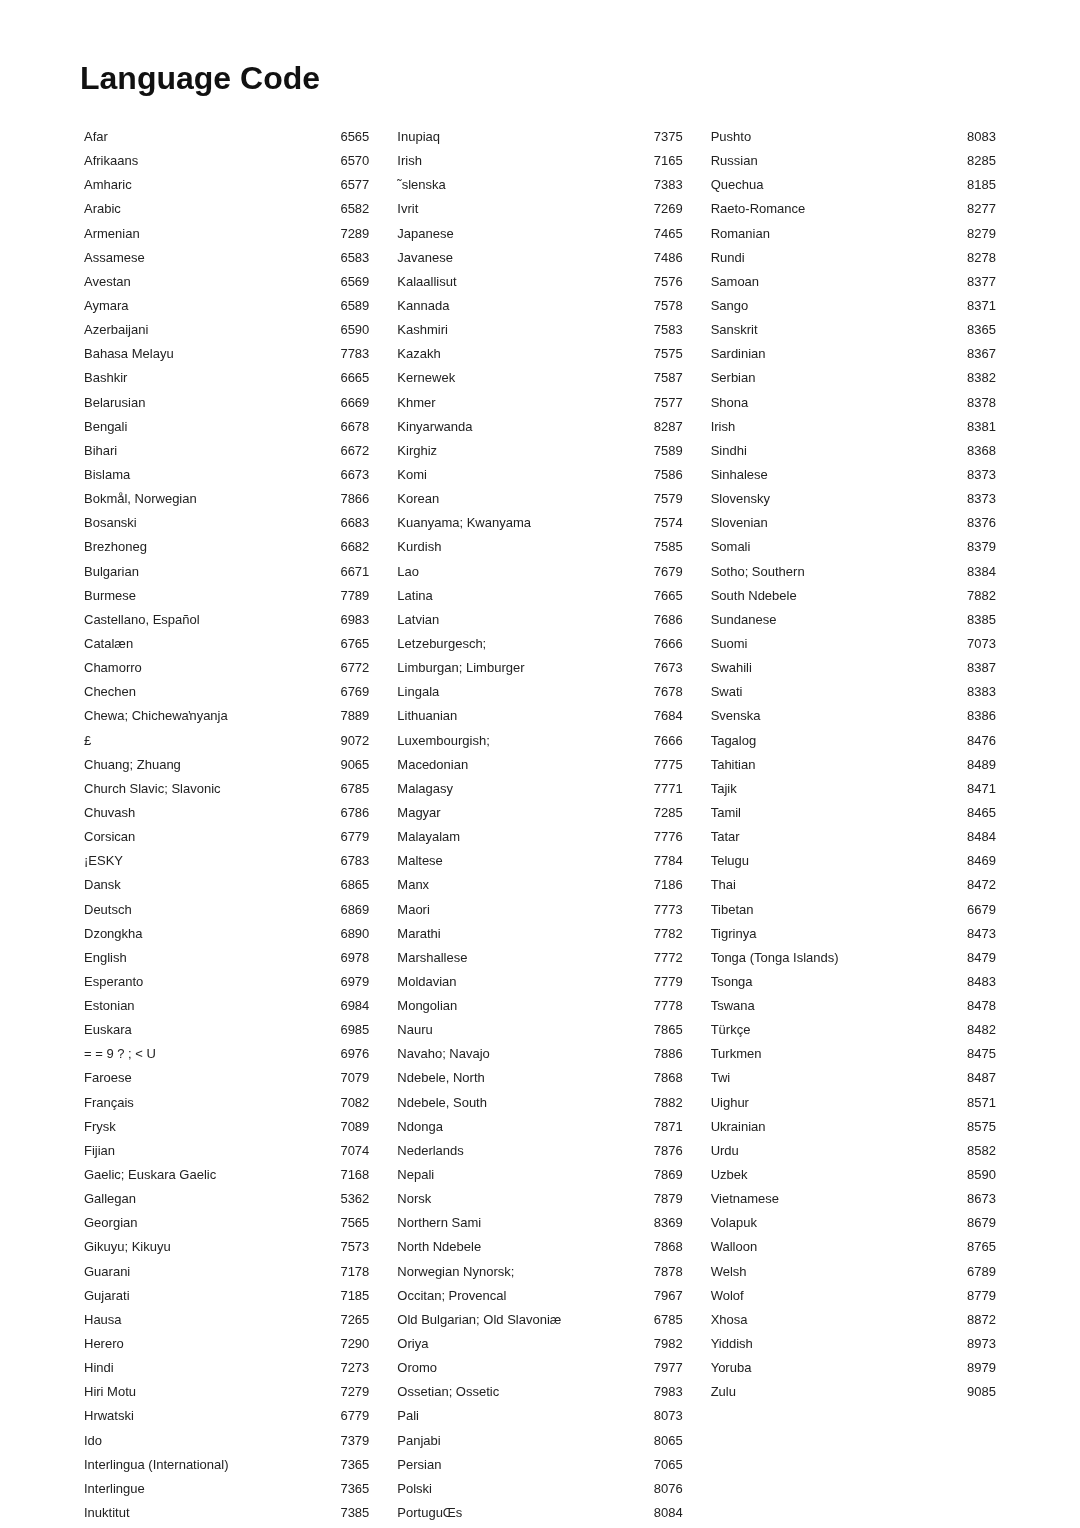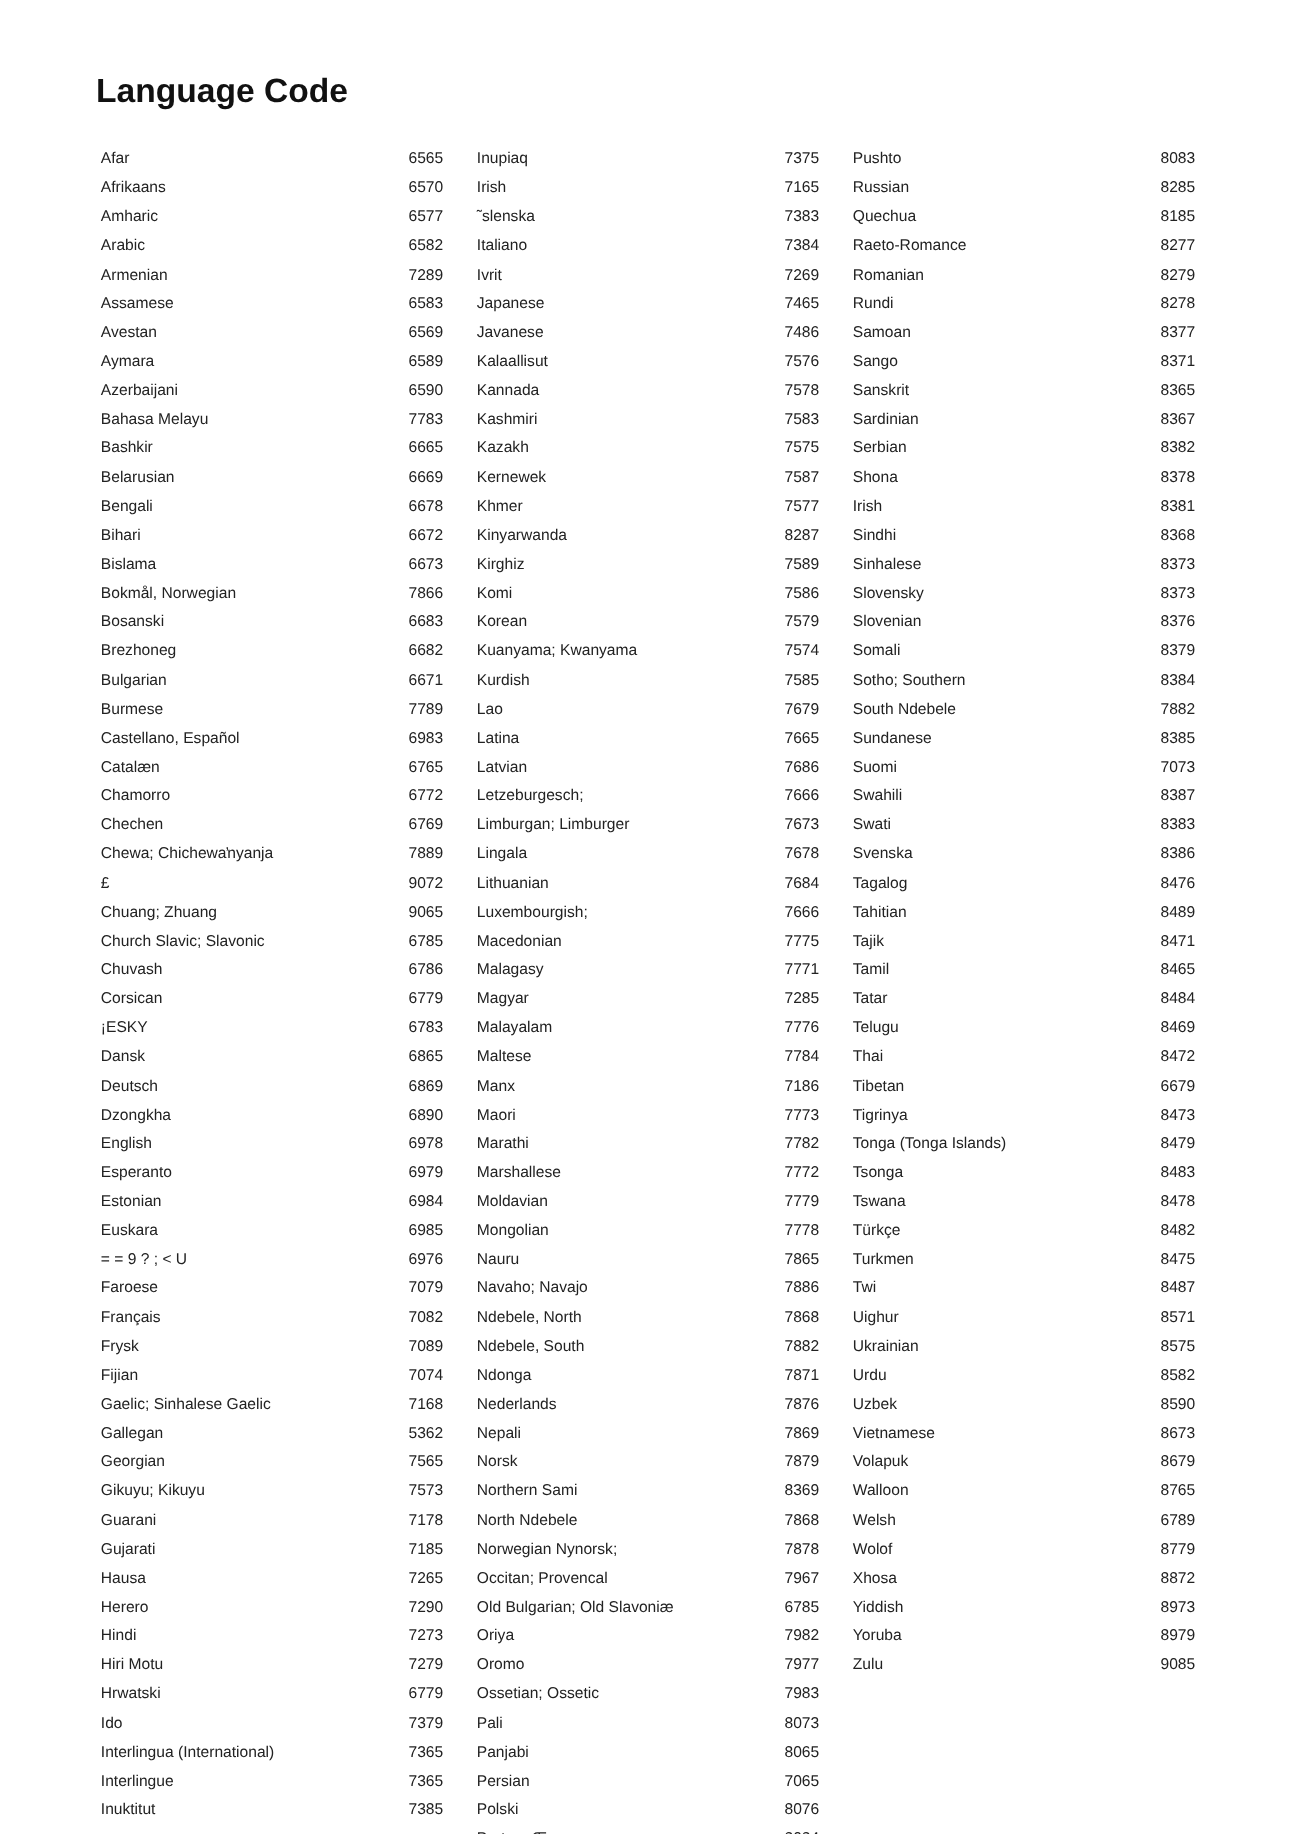--- a/index.html
+++ b/index.html
@@ -10,21 +10,21 @@
       color: #222;
     }
     .page {
       width: 1080px;
       min-height: 1528px;
       background: #fff;
       padding: 60px 60px 60px 80px;
       position: relative;
     }
     h1 {
-      font-size: 28px;
+      font-size: 32px;
       font-weight: bold;
       margin-bottom: 28px;
       color: #111;
     }
     .columns-wrapper {
       display: flex;
       gap: 0;
       align-items: flex-start;
     }
     .column {
@@ -223,21 +223,21 @@
         </div>
         <div class="lang-row">
           <span class="lang-name">Frysk</span>
           <span class="lang-code">7089</span>
         </div>
         <div class="lang-row">
           <span class="lang-name">Fijian</span>
           <span class="lang-code">7074</span>
         </div>
         <div class="lang-row">
-          <span class="lang-name">Gaelic; Sinhalese Gaelic</span>
+          <span class="lang-name">Gaelic; Euskara Gaelic</span>
           <span class="lang-code">7168</span>
         </div>
         <div class="lang-row">
           <span class="lang-name">Gallegan</span>
           <span class="lang-code">5362</span>
         </div>
         <div class="lang-row">
           <span class="lang-name">Georgian</span>
           <span class="lang-code">7565</span>
         </div>
@@ -296,24 +296,20 @@
           <span class="lang-name">Inupiaq</span>
           <span class="lang-code">7375</span>
         </div>
         <div class="lang-row">
           <span class="lang-name">Irish</span>
           <span class="lang-code">7165</span>
         </div>
         <div class="lang-row">
           <span class="lang-name">˜slenska</span>
           <span class="lang-code">7383</span>
-        </div>
-        <div class="lang-row">
-          <span class="lang-name">Italiano</span>
-          <span class="lang-code">7384</span>
         </div>
         <div class="lang-row">
           <span class="lang-name">Ivrit</span>
           <span class="lang-code">7269</span>
         </div>
         <div class="lang-row">
           <span class="lang-name">Japanese</span>
           <span class="lang-code">7465</span>
         </div>
         <div class="lang-row">

